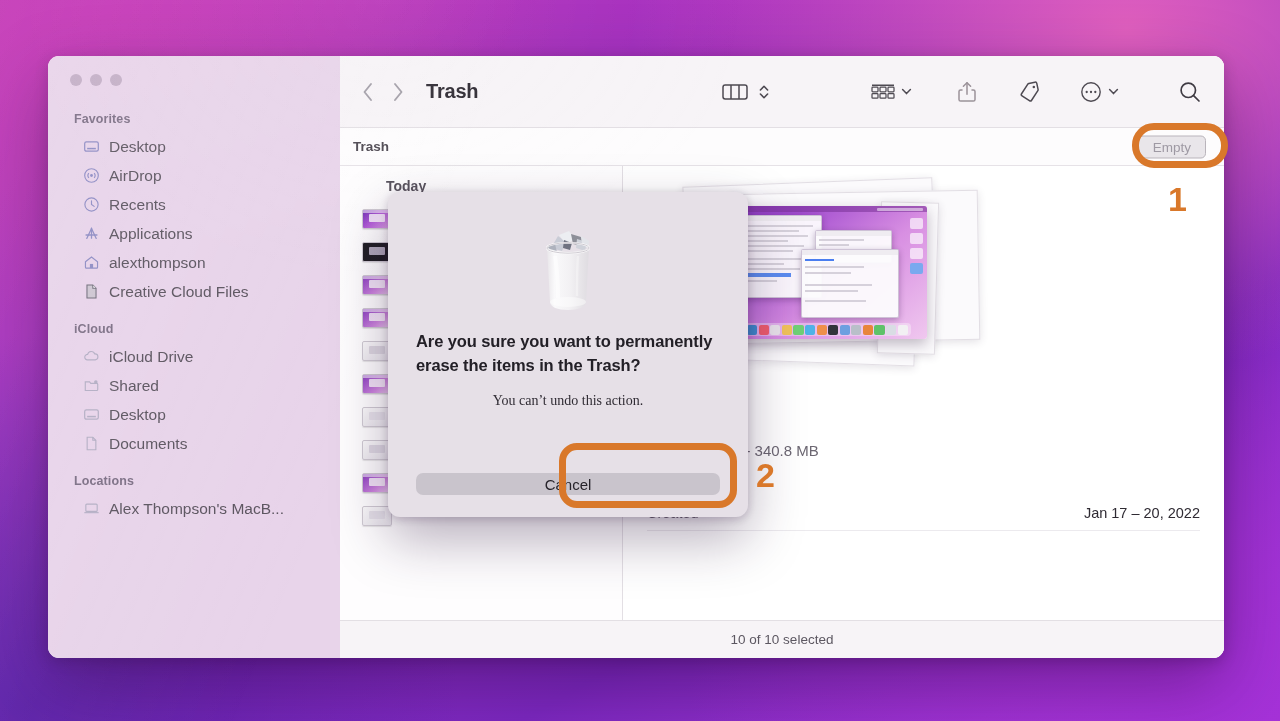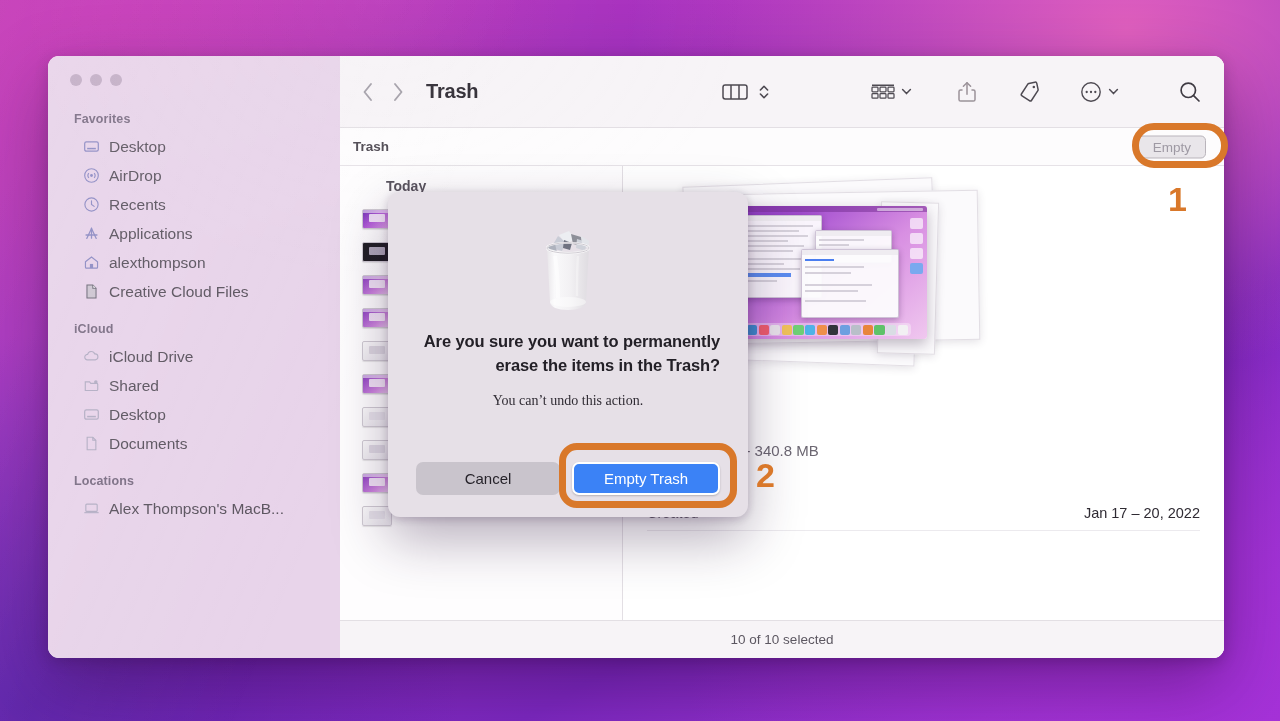--- a/index.html
+++ b/index.html
@@ -279,37 +279,37 @@
     border-radius: 12px;
     box-shadow: 0 22px 54px rgba(45,20,60,0.34), 0 2px 10px rgba(45,20,60,0.22);
     display: flex; flex-direction: column;
     align-items: center;
     padding: 26px 28px 22px 28px;
     z-index: 30;
   }
   #trash-icon { width: 74px; height: 92px; margin: 4px 0 16px 0; position: relative; }
   #dialog-title {
     font-size: 16.5px; font-weight: bold; color: #232027;
-    text-align: right; line-height: 1.45;
+    text-align: left; line-height: 1.45;
     letter-spacing: -0.1px;
   }
   #dialog-subtitle {
     font-size: 14px; color: #2f2b33;
     text-align: center;
     margin-top: 15px;
     font-family: Liberation Serif, serif;
   }
   #dialog-buttons {
     margin-top: auto;
     display: flex; gap: 12px; width: 100%;
     justify-content: center;
     align-items: center;
   }
   .dlg-btn {
-    height: 33px; border-radius: 7px;
+    height: 22px; border-radius: 7px;
     display: flex; align-items: center; justify-content: center;
     font-size: 15px; cursor: default;
     flex: 1;
   }
   #cancel-button { background: #c9c4cc; color: #26232a; }
   #empty-trash-button {
     background: #3b82f6; color: #fff;
     border: 2px solid #ffffff;
     box-shadow: 0 1px 2px rgba(0,0,0,0.22);
   }
@@ -772,21 +772,20 @@
         <path d="M47 34 C46 46 46 60 46 74" stroke="#ffffff" stroke-width="2.4" fill="none" opacity="0.35"></path>
         <ellipse cx="37" cy="80" rx="18" ry="5" fill="#ffffff" opacity="0.45"></ellipse>
       </svg>
     </div>
 
     <div id="dialog-title">Are you sure you want to permanently erase the items in the Trash?</div>
     <div id="dialog-subtitle">You can’t undo this action.</div>
 
     <div id="dialog-buttons">
       <span class="dlg-btn" id="cancel-button">Cancel</span>
-      <span class="dlg-btn" id="empty-trash-button">Empty Trash</span>
     </div>
   </div>
 
   <div class="ann-ring" id="ring-empty"></div>
   <div class="ann-num" id="num-1">1</div>
 
   <div class="ann-ring" id="ring-trash"></div>
   <div class="ann-num" id="num-2">2</div>
 
 </div>

